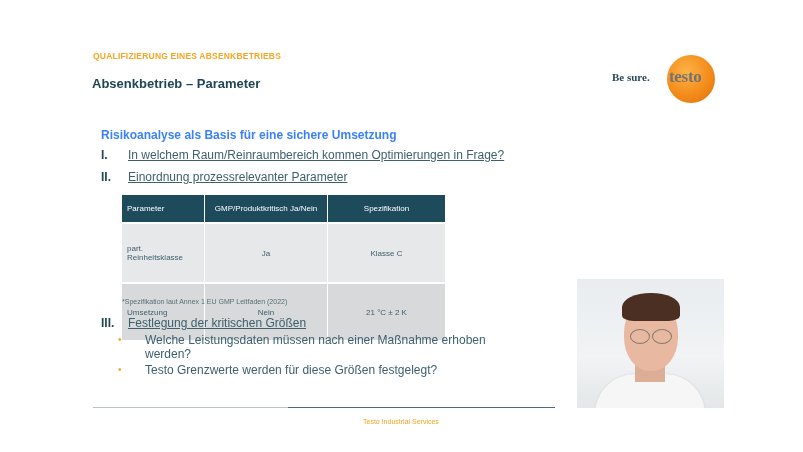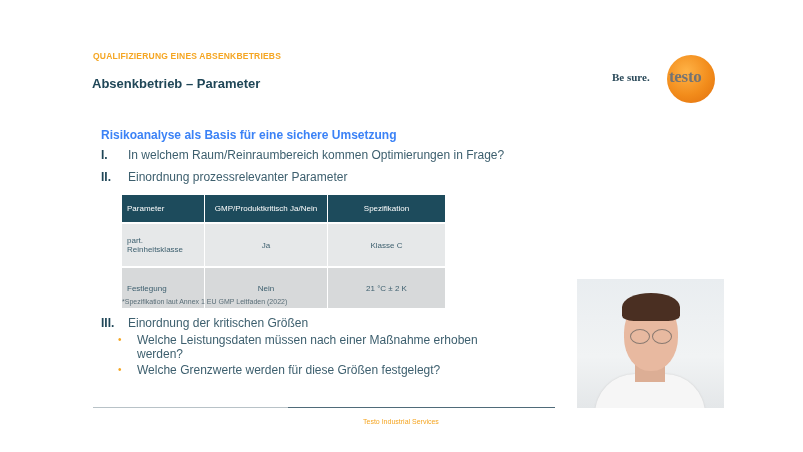--- a/index.html
+++ b/index.html
@@ -8,34 +8,34 @@
   .kicker { position:absolute; left:93px; top:51px; font-size:8.5px; font-weight:bold; color:#f5a623; letter-spacing:0.2px; }
   .title { position:absolute; left:92px; top:76px; font-size:13px; font-weight:bold; color:#1f4657; }
   .logo { position:absolute; left:612px; top:55px; width:115px; height:48px;font-family:Liberation Serif, serif; }
   .logo .tagline { position:absolute; left:0; top:16px; font-size:11px; font-weight:bold; color:#2b4a5a; }
   .logo .ball { position:absolute; left:55px; top:0; width:48px; height:48px; border-radius:50%;
                 background:radial-gradient(circle at 40% 35%, #ffb347 0%, #f28c1b 55%, #e06d0c 100%); }
   .logo .brand { position:absolute; left:57px; top:12px; font-size:17px; font-weight:bold; color:#737373; letter-spacing:-0.3px; }
   .subhead { position:absolute; left:101px; top:128px; font-size:12px; font-weight:bold; color:#3b82f6; }
   .roman { position:absolute; font-size:12px; color:#3d5f6e; }
   .roman .num { position:absolute; left:0; font-weight:bold; color:#1f4657; }
-  .roman .txt { position:absolute; left:27px; white-space:nowrap; }
+  .roman .txt { position:absolute; left:27px; white-space:nowrap;text-decoration:underline; }
   table.params { position:absolute; left:122px; top:195px; width:323px; border-collapse:collapse; font-size:8px; }
   table.params th { background:#1d4b5c; color:#ffffff; font-weight:normal; height:27px; border-right:1px solid #ffffff; padding:0 5px; }
   table.params th:last-child { border-right:none;margin-top:12px; }
-  table.params td { background:#d7d9da; color:#3d5f6e; height:24px; border-top:2px solid #ffffff; border-right:1px solid #ffffff; padding:8px 5px; }
+  table.params td { background:#d7d9da; color:#3d5f6e; height:24px; border-top:2px solid #ffffff; border-right:1px solid #ffffff; padding:16px 5px; }
   table.params td:last-child { border-right:none; }
   table.params tr:nth-child(even) td { background:#e6e8e9; }
   .c1 { width:72px; text-align:left;margin-top:19px; }
   .c2 { width:112px; text-align:center;margin-left:12px; }
   .c3 { text-align:center; }
   .footnote { position:absolute; left:122px; top:298px; font-size:7px; color:#5a6e78; }
   .bullet { position:absolute; left:118px; font-size:12px; color:#3d5f6e; width:380px; line-height:14px; }
   .bullet .dot { position:absolute; left:0; color:#f5a623; font-size:10px; }
-  .bullet .btxt { margin-left:19px; display:block; }
+  .bullet .btxt { margin-left:27px; display:block; }
   .rule-left { position:absolute; left:93px; top:407px; width:195px; height:1px; background:#b8c2c7; }
   .rule-right { position:absolute; left:288px; top:407px; width:267px; height:1px; background:#4f6b79; }
   .footer { position:absolute; left:363px; top:418px; font-size:7px; color:#f5a623; }
   .photo { position:absolute; left:577px; top:279px; width:147px; height:129px; overflow:hidden;
            background:linear-gradient(180deg,#e9edf0 0%,#f1f3f4 60%,#e4e7e9 100%); }
   .photo .shirt { position:absolute; left:18px; top:95px; width:110px; height:50px; border-radius:40px 40px 0 0; background:#f6f6f6; box-shadow:0 0 2px #ccc; }
   .photo .neck { position:absolute; left:58px; top:78px; width:30px; height:25px; background:#dcae95; }
   .photo .face { position:absolute; left:47px; top:22px; width:54px; height:70px; border-radius:45% 45% 48% 48%; background:#e8b9a0; }
   .photo .hair { position:absolute; left:45px; top:14px; width:58px; height:28px; border-radius:50% 50% 20% 20%; background:#4a2f22; }
   .photo .glasses { position:absolute; left:53px; top:50px; width:44px; height:14px; }
@@ -70,41 +70,41 @@
     <th class="c1" style="text-align:left;">Parameter</th>
     <th class="c2">GMP/Produktkritisch Ja/Nein</th>
     <th class="c3">Spezifikation</th>
   </tr>
   <tr>
     <td class="c1" style="height:26px;">part. Reinheitsklasse</td>
     <td class="c2">Ja</td>
     <td class="c3">Klasse C</td>
   </tr>
   <tr>
-    <td class="c1">Festlegung</td>
+    <td class="c1">Umsetzung</td>
     <td class="c2">Nein</td>
     <td class="c3">21 °C ± 2 K</td>
   </tr>
 </tbody>
   </table>
 
 <div class="footnote">*Spezifikation laut Annex 1 EU GMP Leitfaden (2022)</div>
 
 <div class="roman" style="left:101px; top:316px;">
   <span class="num">III.</span>
-  <span class="txt">Einordnung der kritischen Größen</span>
+  <span class="txt">Festlegung der kritischen Größen</span>
 </div>
 
 <div class="bullet" style="top:333px;">
   <span class="dot">•</span>
   <span class="btxt">Welche Leistungsdaten müssen nach einer Maßnahme erhoben werden?</span>
 </div>
 <div class="bullet" style="top:363px;">
   <span class="dot">•</span>
-  <span class="btxt">Welche Grenzwerte werden für diese Größen festgelegt?</span>
+  <span class="btxt">Testo Grenzwerte werden für diese Größen festgelegt?</span>
 </div>
 
 <div class="photo">
   <div class="shirt"></div>
   <div class="neck"></div>
   <div class="face"></div>
   <div class="hair"></div>
   <div class="glasses">
     <span style="left:0;"></span>
       <span style="left:22px;"></span>

